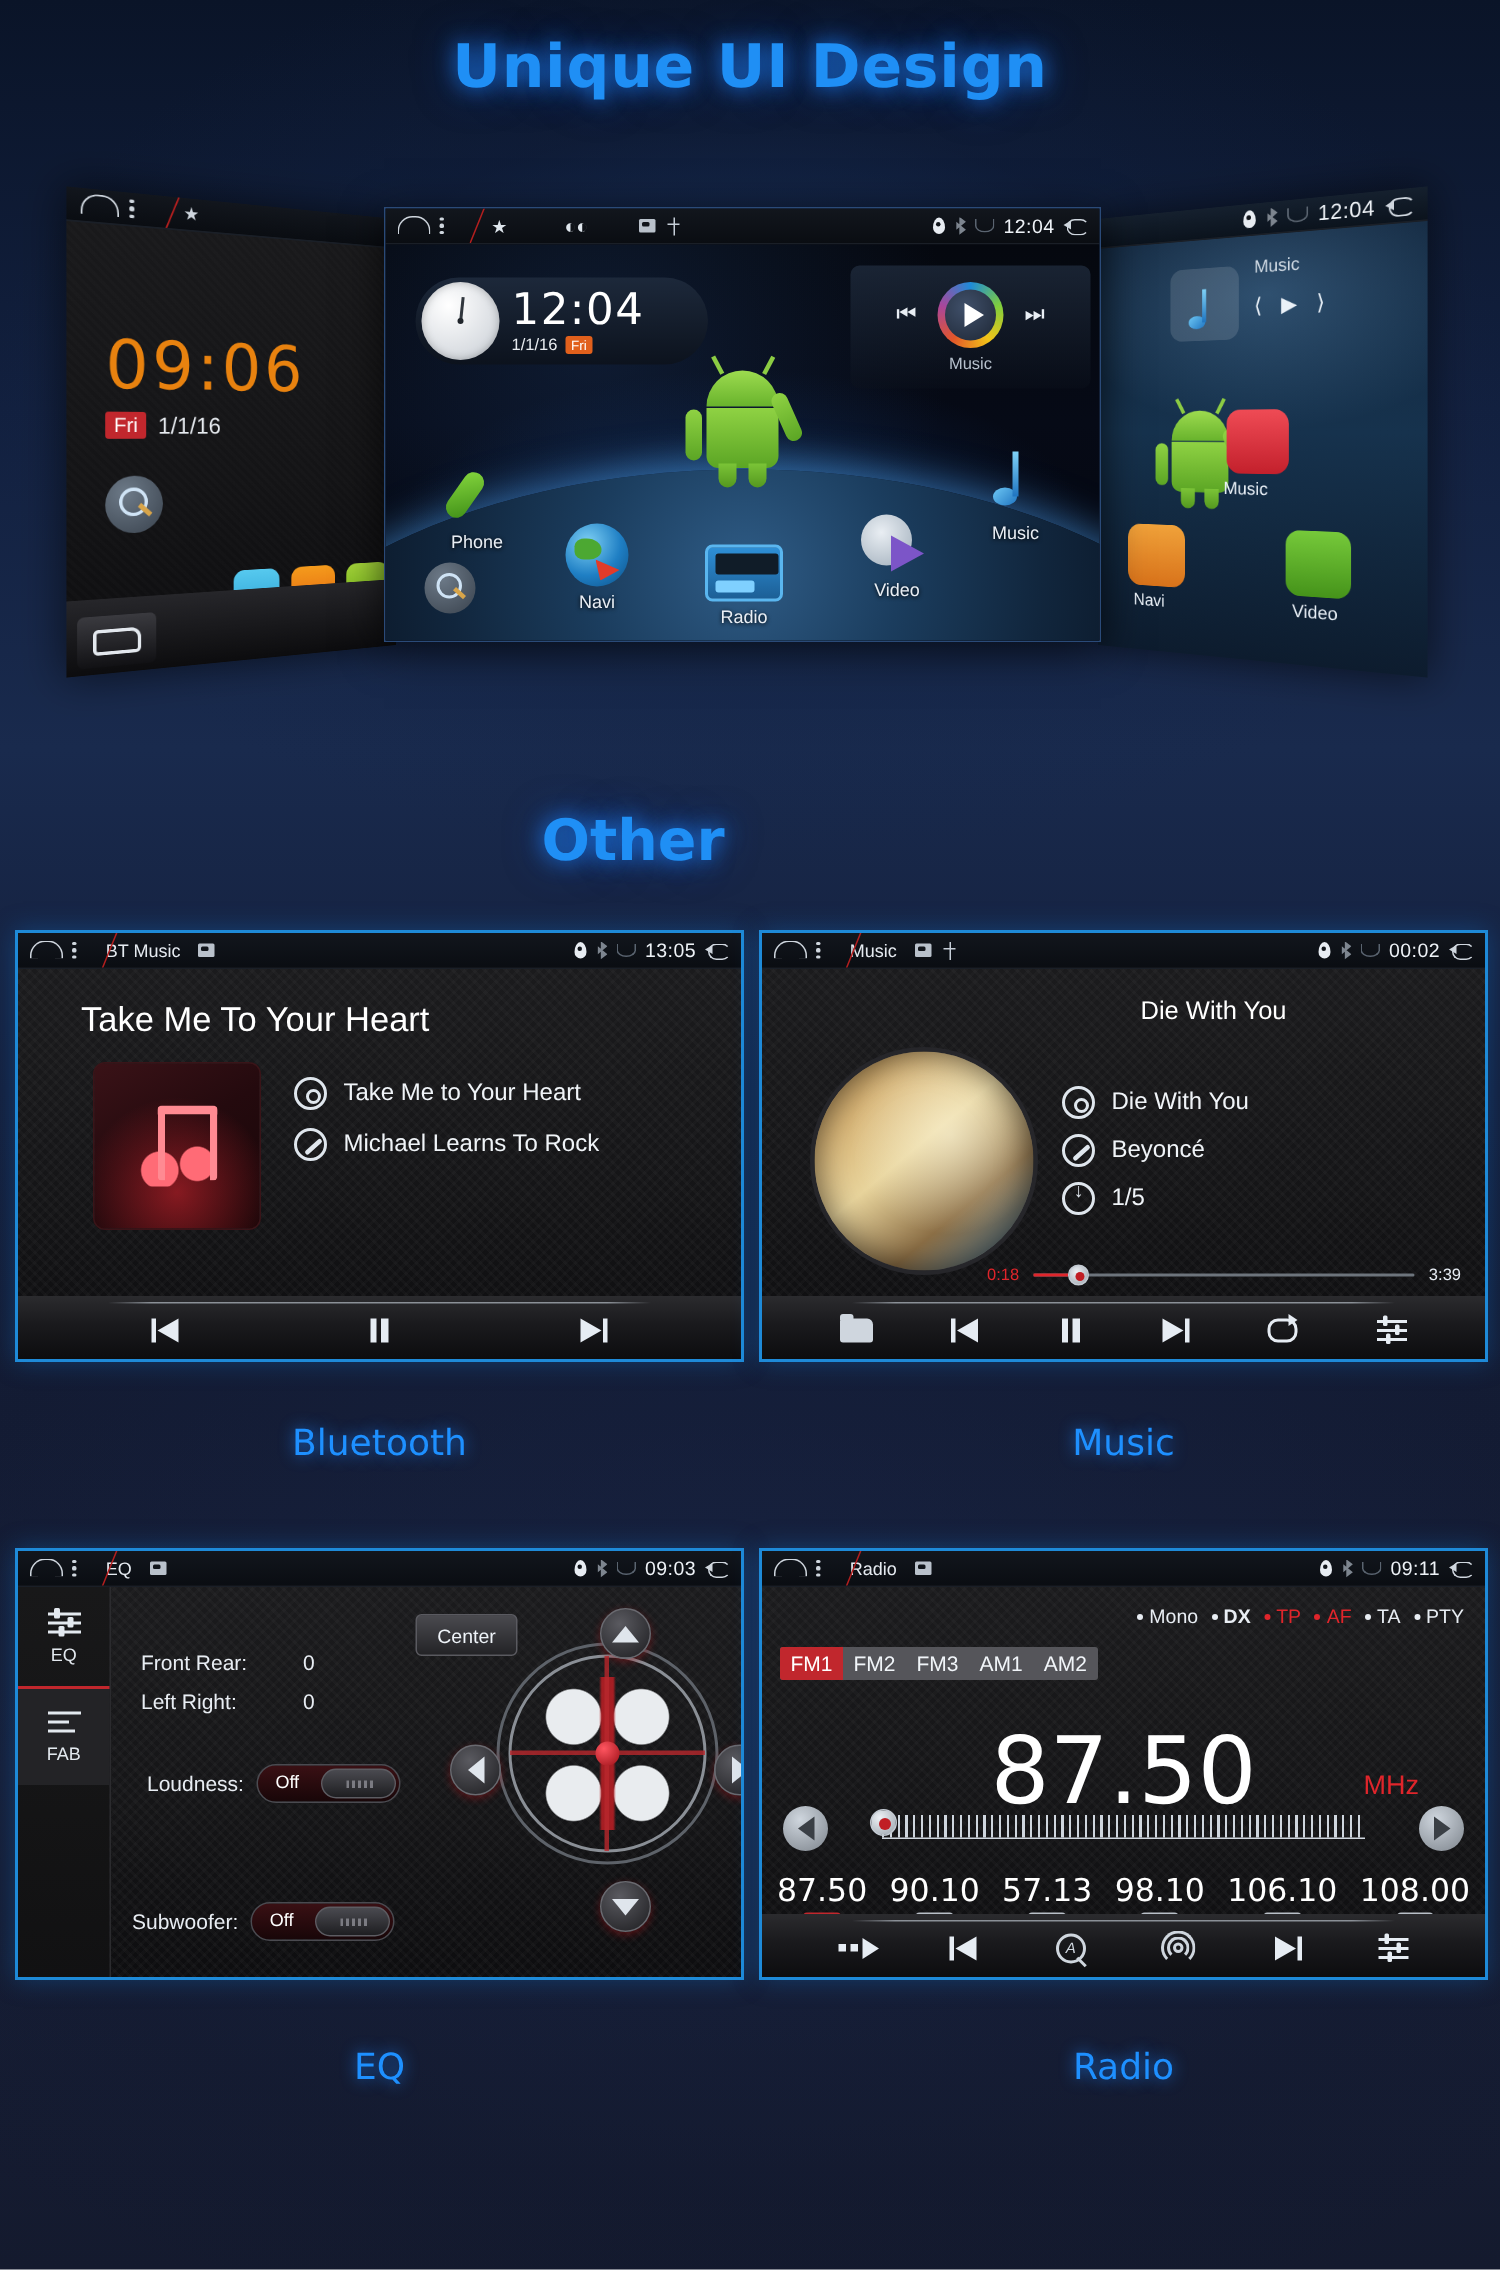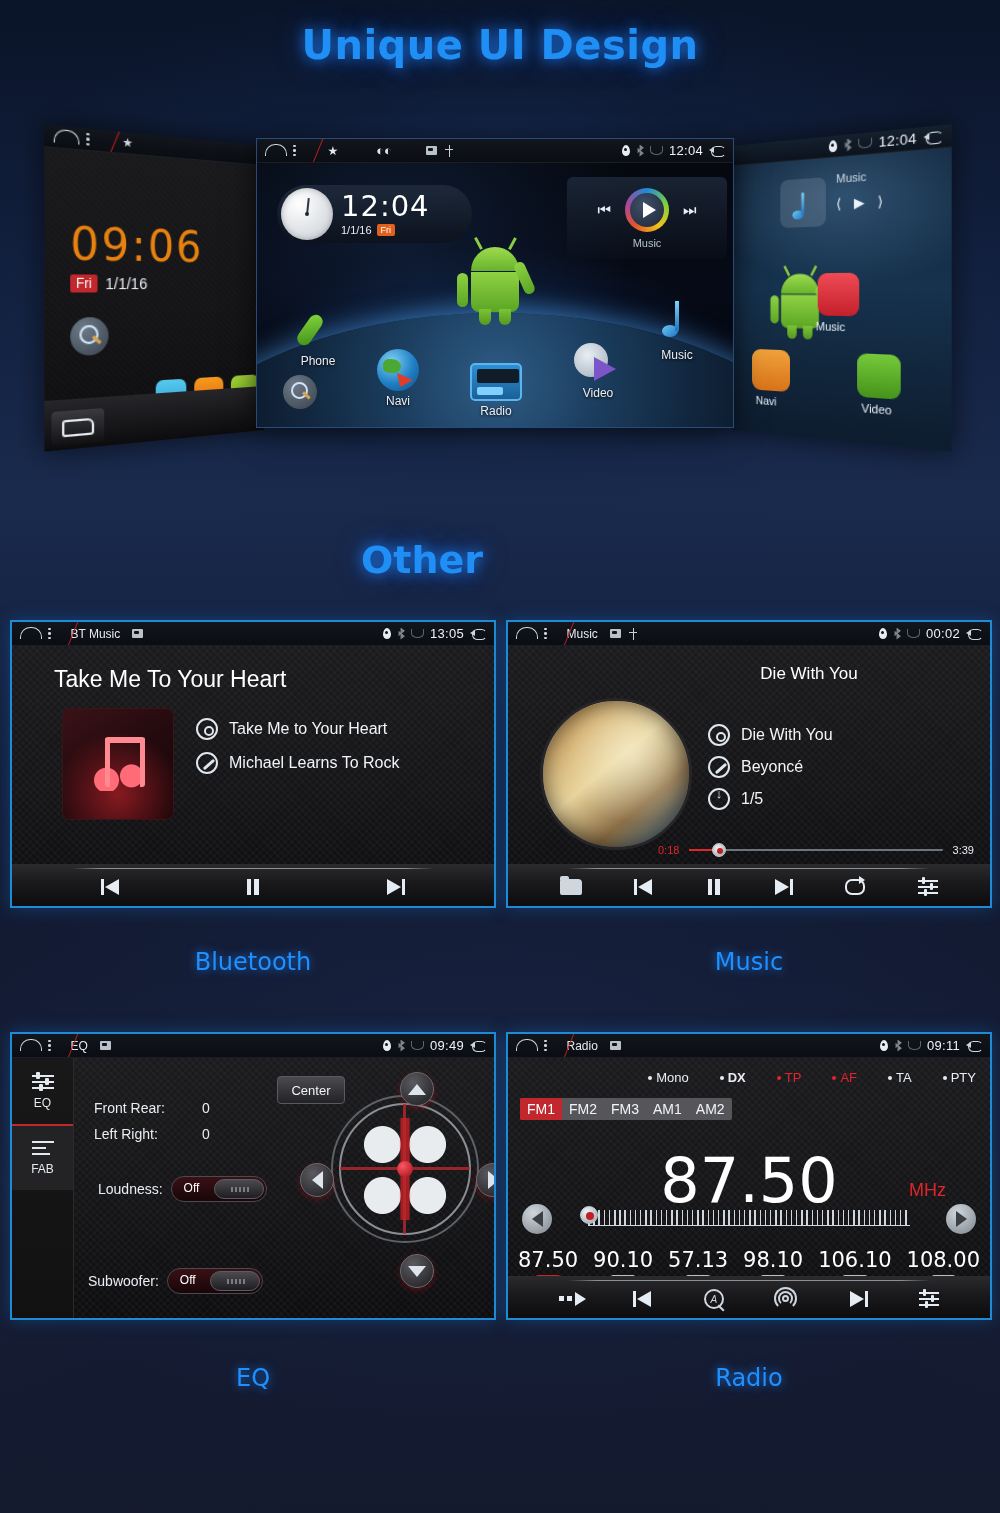--- a/index.html
+++ b/index.html
@@ -401,21 +401,21 @@
     border:1px solid #6a6a70;display:flex;align-items:center;justify-content:center;cursor:pointer;
     box-shadow:0 2px 6px rgba(160,20,25,0.5);
   }
   .rbtn .tri{width:0;height:0;}
   .rbtn.up .tri{border-left:9px solid transparent;border-right:9px solid transparent;border-bottom:11px solid #dfe5ec;}
   .rbtn.down .tri{border-left:9px solid transparent;border-right:9px solid transparent;border-top:11px solid #dfe5ec;}
   .rbtn.left .tri{border-top:9px solid transparent;border-bottom:9px solid transparent;border-right:11px solid #dfe5ec;}
   .rbtn.right .tri{border-top:9px solid transparent;border-bottom:9px solid transparent;border-left:11px solid #dfe5ec;}
 
   
-  .rd-flags{position:absolute;right:14px;top:12px;display:flex;gap:31px;color:#e8edf3;font-size:13px;}
+  .rd-flags{position:absolute;right:14px;top:12px;display:flex;gap:9px;color:#e8edf3;font-size:13px;}
   .rd-flags .f{display:flex;align-items:center;gap:4px;}
   .rd-flags .dot{width:4px;height:4px;border-radius:50%;background:#e8edf3;}
   .rd-flags .f.on{color:#e0252b;} .rd-flags .f.on .dot{background:#e0252b;}
   .rd-bands{
     position:absolute;left:12px;top:40px;display:flex;background:#55555a;border-radius:2px;overflow:hidden;
   }
   .rd-band{padding:3px 7px;color:#f1f5f9;font-size:14px;cursor:pointer;}
   .rd-band.active{background:#c1272d;color:#fff;}
   .rd-freq{position:absolute;left:0;top:92px;width:100%;text-align:center;color:#fff;font-size:62px;line-height:1;font-family:"DejaVu Sans", sans-serif;}
   .rd-mhz{position:absolute;right:44px;top:122px;color:#e0252b;font-size:18px;}
@@ -743,21 +743,21 @@
         <i></i>
         <i></i>
       </span>
     <span class="redslash"></span>
     <span class="sb-title">EQ</span>
     <span class="ic ic-sd" style="margin-left:4px"></span>
     <span class="sb-right">
       <span class="ic ic-pin"></span>
       <span class="ic ic-bt"></span>
       <span class="ic ic-wifi"></span>
-      <span class="sb-time">09:49</span>
+      <span class="sb-time">09:03</span>
       <span class="ic ic-back"></span>
     </span>
   </div>
   <div class="panel-body">
     <div class="eq-side">
       <div class="eq-tab">
         <span class="ic-eqbars">
             <i></i>
             <i></i>
             <i></i>

